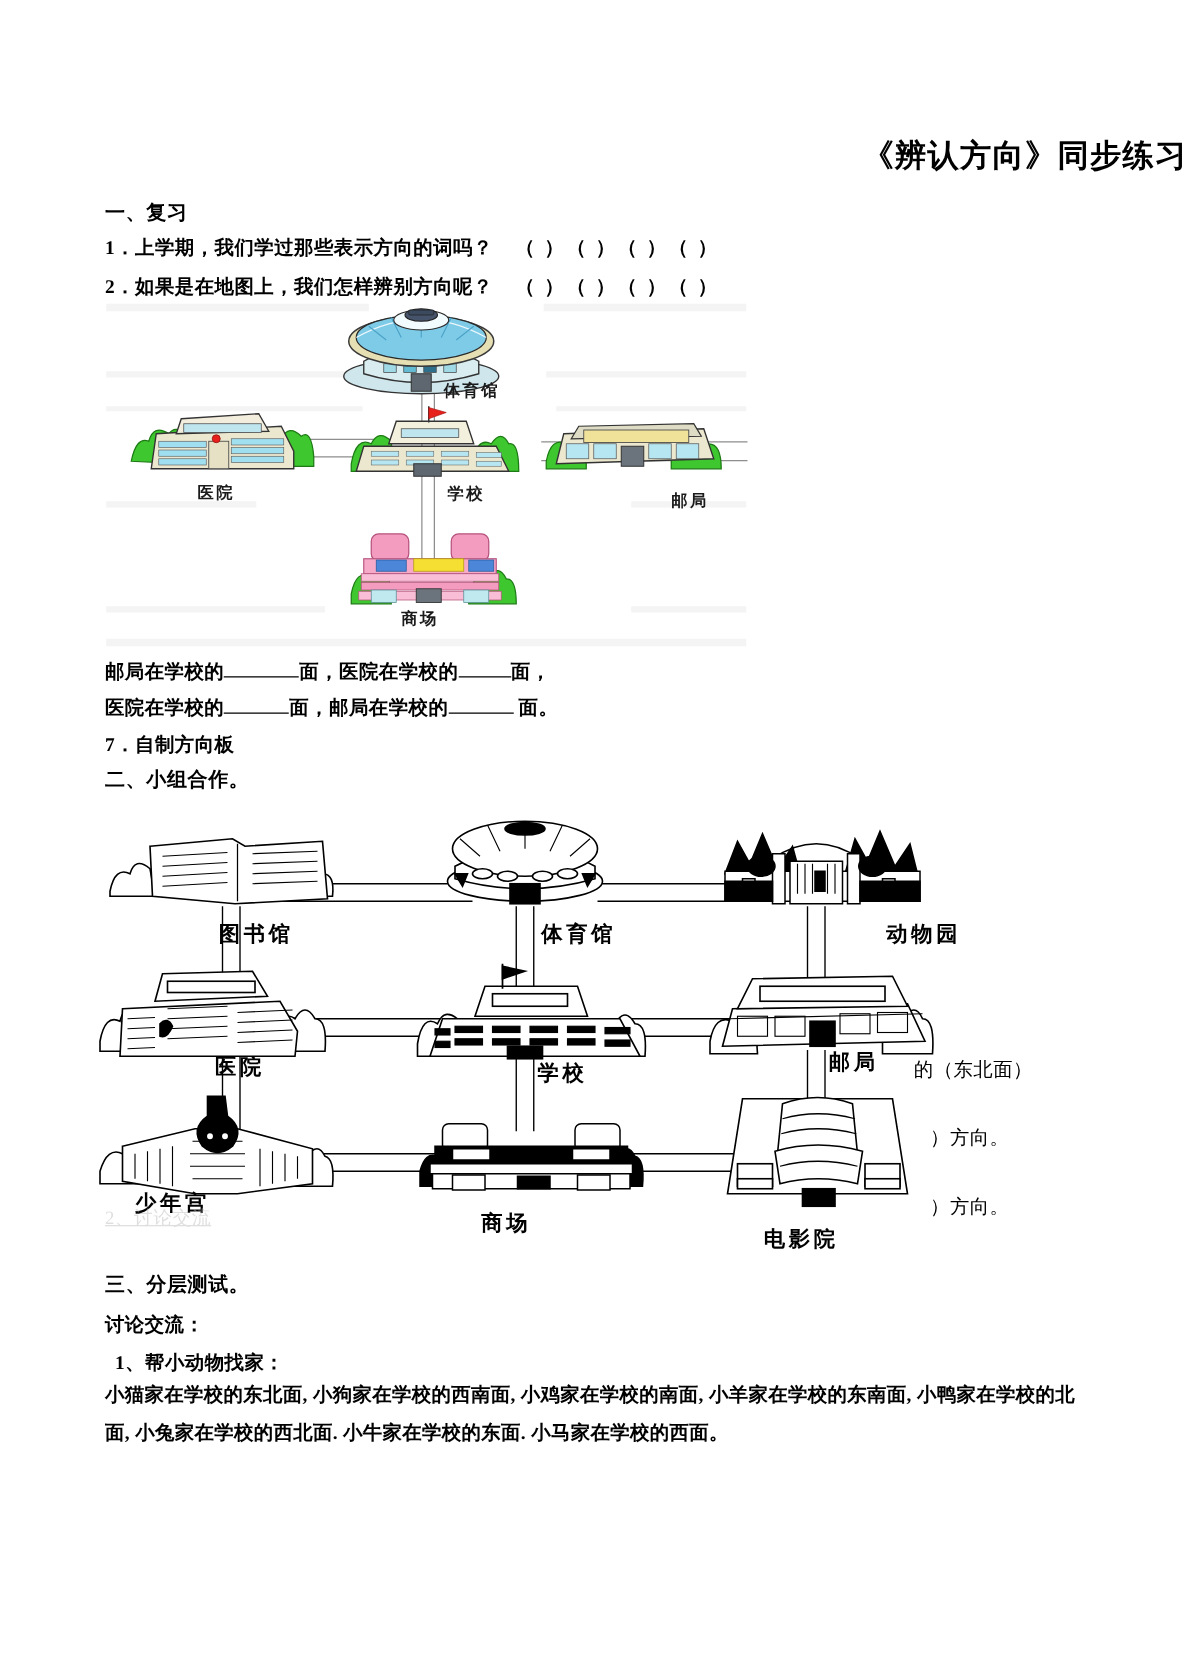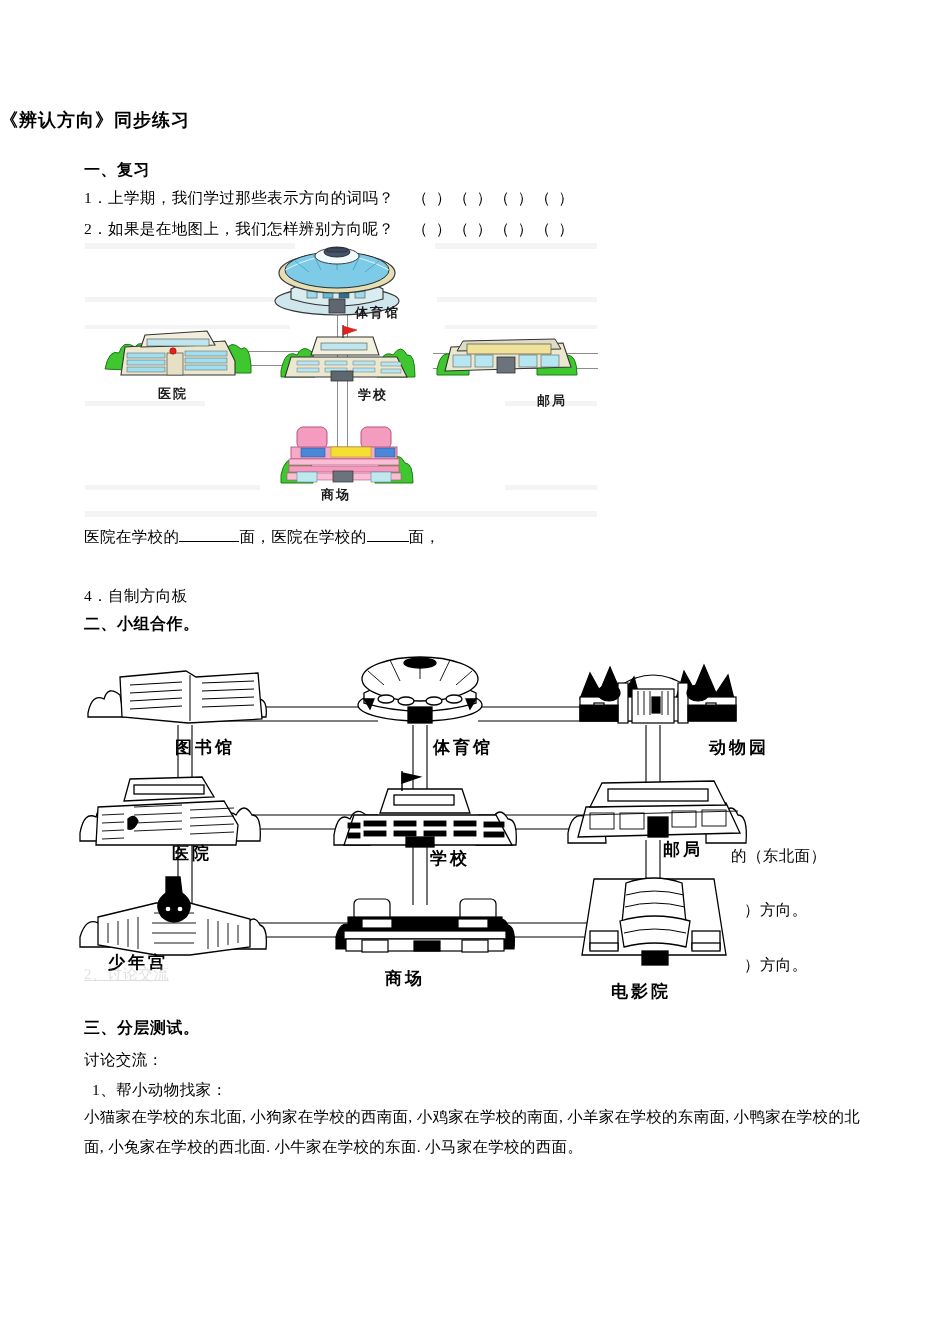--- a/index.html
+++ b/index.html
@@ -16,47 +16,49 @@
     width: 950px;
     height: 1344px;
     background: #fff;
     overflow: hidden;
   }
   .doc-title {
     position: absolute;
     top: 108px;
     left: 0;
     width: 950px;
-    text-align: left;
-    font-size: 18px;
+    text-align: right;
+    font-size: 25px;
     font-weight: bold;
     letter-spacing: 1px;
     font-family: "Liberation Serif", "DejaVu Serif", serif;
   }
   .sec-head {
     position: absolute;
     left: 84px;
     font-size: 16px;
     font-weight: bold;
     letter-spacing: 0.5px;
     text-align: center;
   }
   .body-line {
     position: absolute;
     left: 84px;
     font-size: 15.5px;
     letter-spacing: 0.4px;
     white-space: nowrap;
+    font-weight: bold;
   }
   .body-wrap {
     position: absolute;
     left: 84px;
     font-size: 15.5px;
     letter-spacing: 0.3px;
     line-height: 30px;
+    font-weight: bold;
   }
   .parens { letter-spacing: 2px; }
   .blank-u {
     display: inline-block;
     border-bottom: 1px solid #000;
     vertical-align: baseline;
   }
   .side-note {
     position: absolute;
     font-size: 15.5px;
@@ -236,25 +238,28 @@
     </svg>
 
     <div class="fig-label-c" style="left:270px; top:61px;">体育馆</div>
     <div class="fig-label-c" style="left:73px;  top:142px;">医院</div>
     <div class="fig-label-c" style="left:273px; top:143px;">学校</div>
     <div class="fig-label-c" style="left:452px; top:149px;">邮局</div>
     <div class="fig-label-c" style="left:236px; top:243px;">商场</div>
   </div>
 
   <div class="body-line" style="top:527px;">
-    <span>医院在学校的</span><span class="blank-u" style="width:60px;"></span><span>面，医院在学校的</span><span class="blank-u" style="width:42px;"></span><span>面，</span>
-  </div>
-
-
-  <div class="body-line" style="top:586px;">4．自制方向板</div>
+    <span>邮局在学校的</span><span class="blank-u" style="width:60px;"></span><span>面，医院在学校的</span><span class="blank-u" style="width:42px;"></span><span>面，</span>
+  </div>
+
+  <div class="body-line" style="top:556px;">
+    <span>医院在学校的</span><span class="blank-u" style="width:52px;"></span><span>面，邮局在学校的</span><span class="blank-u" style="width:52px;"></span><span> 面。</span>
+  </div>
+
+  <div class="body-line" style="top:586px;">7．自制方向板</div>
 
   <div class="sec-head" style="top:614px;">二、小组合作。</div>
 
   <div id="fig2">
     <svg width="680" height="355" viewBox="0 0 680 355" style="position:absolute;left:0;top:0;">
       <g stroke="#000" fill="none" stroke-width="1.1">
 
         <line x1="115" y1="52" x2="300" y2="52"></line>
         <line x1="115" y1="66" x2="300" y2="66"></line>
         <line x1="400" y1="52" x2="580" y2="52"></line>

